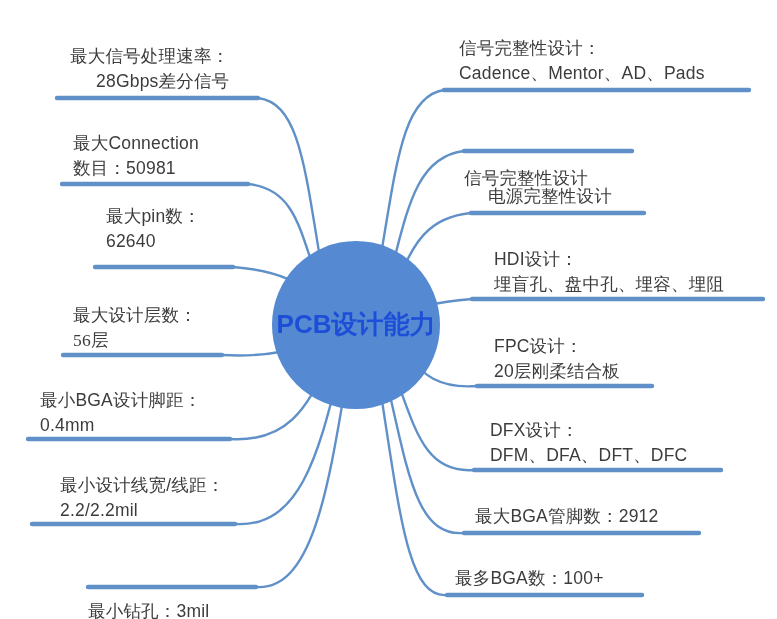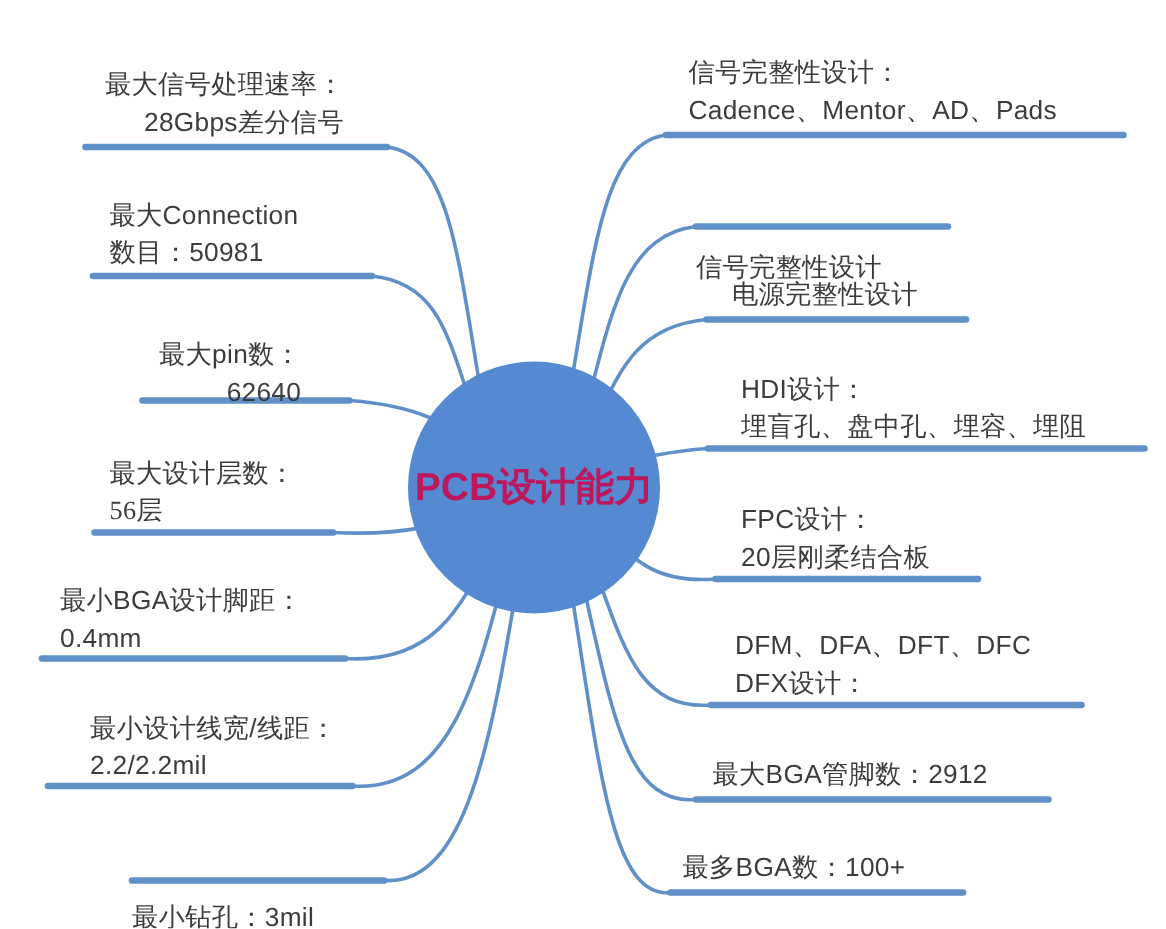--- a/index.html
+++ b/index.html
@@ -19,21 +19,21 @@
     white-space: nowrap;
     letter-spacing: 0.2px;
   }
   .label .ln { display: block; }
   .center-label {
     position: absolute;
     left: 272px;
     top: 307px;
     width: 168px;
     text-align: center;
-    color: #be185d;
+    color: #1d4ed8;
     font-size: 26px;
     font-weight: bold;
     white-space: nowrap;
   }
 </style>
 </head>
 <body>
 
 <div class="stage" style="color: rgb(60, 60, 60);">
 
@@ -84,21 +84,21 @@
   <div class="center-label">PCB设计能力</div>
 
   <div class="label" style="left:70px; top:44px;text-align:right;">
     <span class="ln">最大信号处理速率：</span>
     <span class="ln">28Gbps差分信号</span>
   </div>
   <div class="label" style="left:73px; top:131px;">
     <span class="ln">最大Connection</span>
     <span class="ln">数目：50981</span>
   </div>
-  <div class="label" style="left:106px; top:224px;text-align:right;">
+  <div class="label" style="left:106px; top:204px;">
     <span class="ln">最大pin数：</span>
     <span class="ln">62640</span>
   </div>
   <div class="label" style="left:73px; top:303px;font-family:Liberation Serif, serif;">
     <span class="ln">最大设计层数：</span>
     <span class="ln">56层</span>
   </div>
   <div class="label" style="left:40px; top:388px;">
     <span class="ln">最小BGA设计脚距：</span>
     <span class="ln">0.4mm</span>
@@ -123,22 +123,22 @@
   </div>
   <div class="label" style="left:494px; top:247px;">
     <span class="ln">HDI设计：</span>
     <span class="ln">埋盲孔、盘中孔、埋容、埋阻</span>
   </div>
   <div class="label" style="left:494px; top:334px;">
     <span class="ln">FPC设计：</span>
     <span class="ln">20层刚柔结合板</span>
   </div>
   <div class="label" style="left:490px; top:418px;">
+    <span class="ln">DFX设计：</span>
     <span class="ln">DFM、DFA、DFT、DFC</span>
-    <span class="ln">DFX设计：</span>
   </div>
   <div class="label" style="left:475px; top:504px;">
     <span class="ln">最大BGA管脚数：2912</span>
   </div>
   <div class="label" style="left:455px; top:566px;">
     <span class="ln">最多BGA数：100+</span>
   </div>
 
 </div>
 

